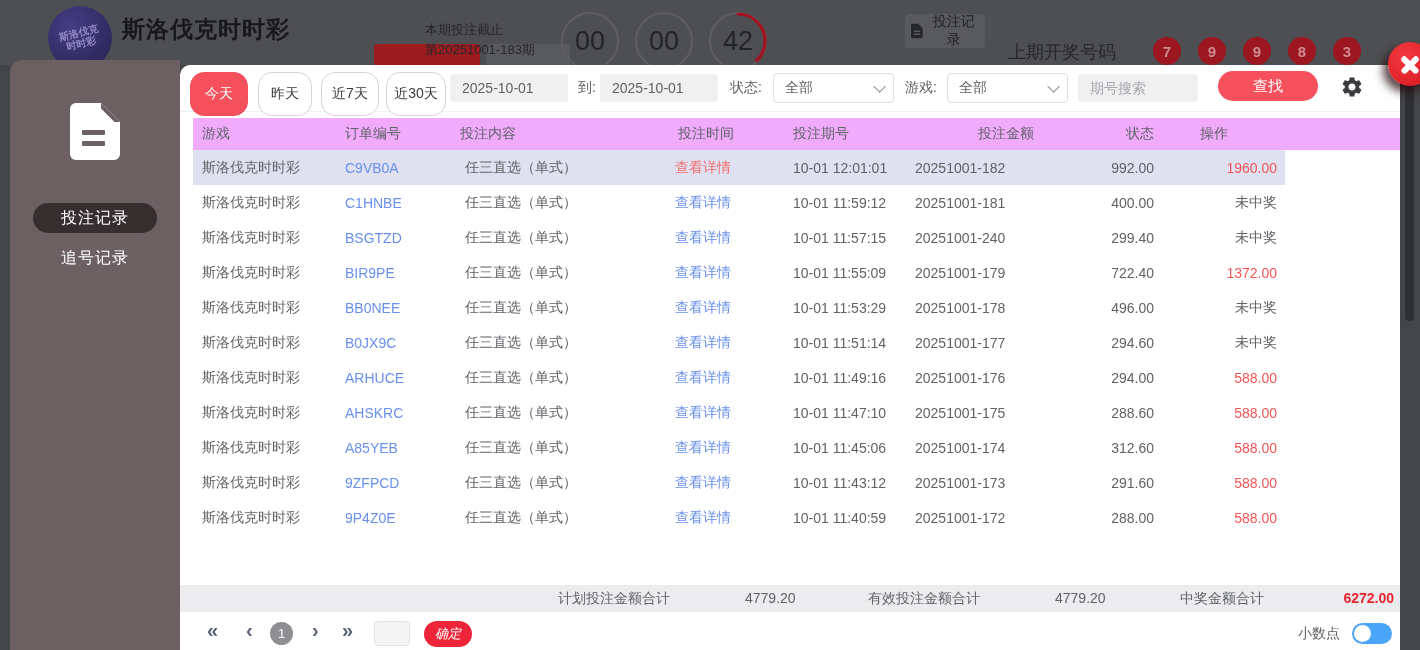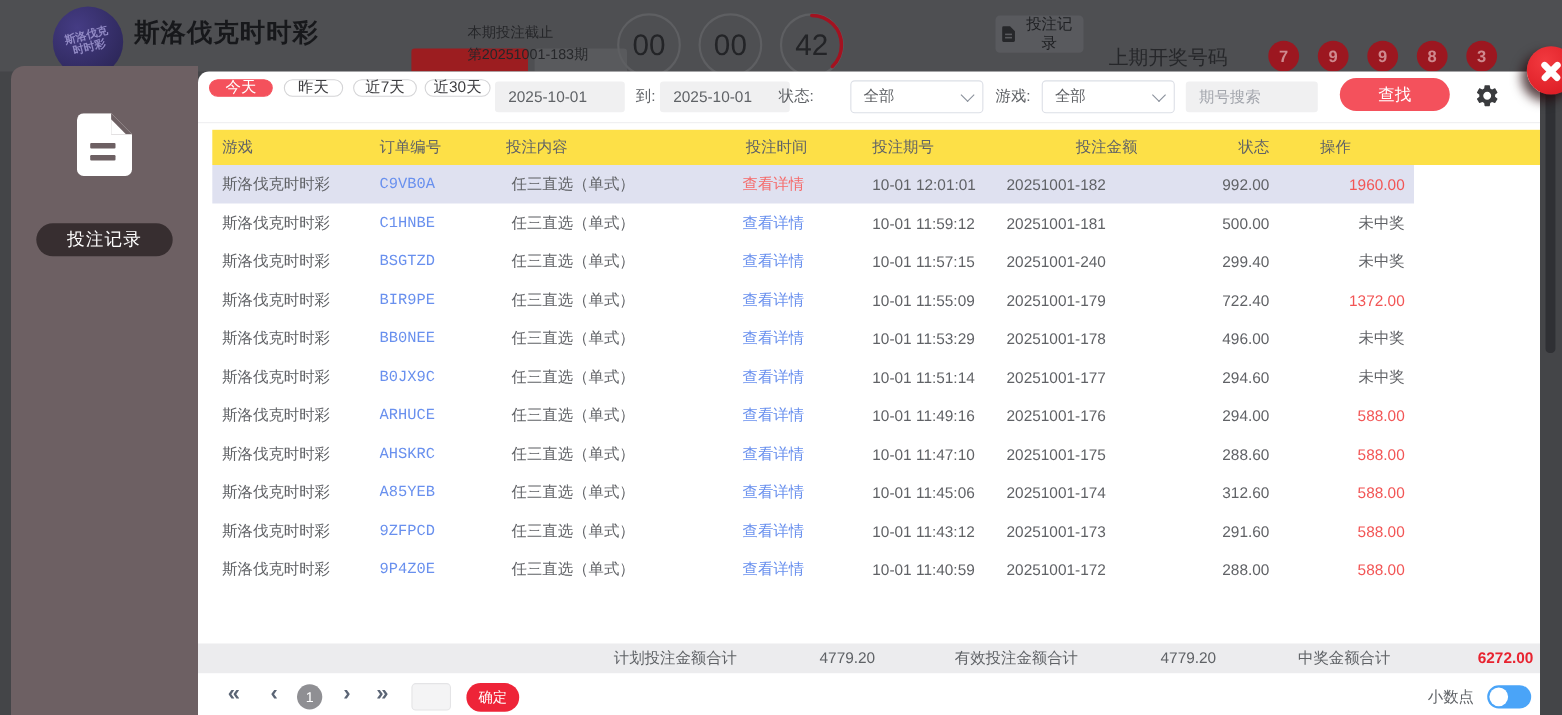--- a/index.html
+++ b/index.html
@@ -32,63 +32,63 @@
   
   .sidebar{position:absolute;left:10px;top:60px;width:170px;height:590px;background:#6d6063;border-radius:12px 0 0 0;z-index:3;}
   .doc-icon{position:absolute;left:60px;top:43px;}
   .side-item{position:absolute;left:23px;width:124px;height:30px;border-radius:15px;display:flex;align-items:center;justify-content:center;
     color:#fff;font-size:16px;cursor:pointer;letter-spacing:1px;}
   .side-item.active{background:#372e30;}
 
   
   .modal{position:absolute;left:180px;top:65px;width:1220px;height:585px;background:#fff;border-radius:10px 0 0 0;z-index:3;overflow:hidden;}
   .filter-bar{position:relative;height:46px;border-bottom:1px solid #efeff1;}
-  .range-btn{position:absolute;top:7px;height:16px;box-sizing:border-box;border-radius:14px;border:1px solid #d4d4d6;background:#fff;
+  .range-btn{position:absolute;top:7px;height:44px;box-sizing:border-box;border-radius:14px;border:1px solid #d4d4d6;background:#fff;
     color:#3d3d40;font-size:14px;display:flex;align-items:center;justify-content:center;cursor:pointer;font-family:inherit;}
   .range-btn.active{background:#f4515c;border-color:#f4515c;color:#fff;}
   .flabel{position:absolute;top:14px;font-size:14px;color:#5f6266;}
   .finput{position:absolute;top:9px;height:28px;box-sizing:border-box;background:#f0f0f1;border:none;border-radius:3px;
     font-size:14px;color:#5f6266;padding:0 12px;font-family:inherit;outline:none;}
   .finput::placeholder{color:#a3a6ad;}
   .fselect{position:absolute;top:8px;height:30px;width:121px;box-sizing:border-box;border:1px solid #dcdfe6;border-radius:4px;background:#fff;
     display:flex;align-items:center;justify-content:space-between;padding:0 11px;font-size:14px;color:#606266;cursor:pointer;}
   .chev{width:8px;height:8px;border-right:1.6px solid #8a909b;border-bottom:1.6px solid #8a909b;transform:rotate(45deg) translateY(-3px);}
   .find-btn{position:absolute;left:1038px;top:6px;width:100px;height:30px;border-radius:15px;background:#f4515c;color:#fff;
     font-size:15px;border:none;cursor:pointer;font-family:inherit;}
   .gear-btn{position:absolute;left:1160px;top:10px;width:24px;height:24px;background:none;border:none;padding:0;cursor:pointer;}
 
   
   .table-wrap{margin:6px 0 0 13px;width:1207px;}
   .thead-row,.trow{display:grid;grid-template-columns:152px 115px 215px 115px 122px 130px 120px 123px 1fr;align-items:center;font-size:14px;color:#606266;}
-  .thead-row{height:32px;background:#fde047;}
+  .thead-row{height:32px;background:#f0abfc;}
   .trow{height:35px;}
   .trow.highlight{background:linear-gradient(to right,#dfe1f0 0,#dfe1f0 1092px,transparent 1092px);}
   .cell,.hcell{white-space:nowrap;overflow:hidden;}
-  .c1{padding-left:9px;} .c2{padding-left:0;font-family:Liberation Mono, monospace;} .c3{padding-left:5px;} .c4{padding-left:0;}
+  .c1{padding-left:9px;} .c2{padding-left:0;} .c3{padding-left:5px;} .c4{padding-left:0;}
   .c5{padding-left:3px;} .c6{padding-left:3px;}
   .c7,.c8{text-align:right;padding-right:8px;} .c9{text-align:center;padding-right:19px;}
   .link{color:#6990ee;cursor:pointer;}
   .cell-detail{color:#6990ee;cursor:pointer;}
   .cell-detail.red-link{color:#f56c6c;}
   .cell-status.won{color:#f25555;text-align:right;}
 
   
   .summary{position:absolute;left:0;top:520px;width:1220px;height:27px;background:#ececee;font-size:14px;color:#5f6266;line-height:27px;}
   .summary span{position:absolute;white-space:nowrap;}
   .sum-win-val{font-weight:bold;color:#e82330;right:6px;}
 
   
   .pager{position:absolute;left:0;top:552px;width:1220px;height:33px;}
   .pg-arrow{position:absolute;top:2px;font-size:20px;color:#5b6575;font-weight:bold;background:none;border:none;cursor:pointer;padding:0;font-family:inherit;}
   .pg-num{position:absolute;left:90px;top:5px;width:23px;height:23px;border-radius:50%;background:#8f8f93;color:#fff;font-size:13px;
     display:flex;align-items:center;justify-content:center;cursor:pointer;}
   .pg-input{position:absolute;left:194px;top:4px;width:36px;height:25px;box-sizing:border-box;background:#f4f4f5;border:1px solid #e4e4e6;border-radius:4px;
     font-size:13px;padding:0 6px;outline:none;}
   .pg-confirm{position:absolute;left:244px;top:4px;width:48px;height:26px;border-radius:13px;background:#ee2438;color:#fff;border:none;
-    font-size:13px;cursor:pointer;font-family:inherit;}
+    font-size:13px;cursor:pointer;font-family:inherit;font-style:italic;}
   .decimal-label{position:absolute;left:1118px;top:8px;font-size:14px;color:#5f6266;}
   .toggle{position:absolute;left:1172px;top:6px;width:40px;height:21px;border-radius:11px;background:#4aa4f8;cursor:pointer;}
   .toggle .knob{position:absolute;left:2px;top:2px;width:17px;height:17px;border-radius:50%;background:#fff;}
 
   
   .close-btn{position:absolute;left:1388px;top:42px;width:44px;height:44px;border-radius:50%;z-index:4;border:none;cursor:pointer;
     background:radial-gradient(circle at 38% 32%,#f23a40,#d8161e);box-shadow:-5px 6px 10px rgba(35,6,8,.75);}
   .close-btn .bar{position:absolute;left:11px;top:19.5px;width:22px;height:5.5px;border-radius:3px;background:#fff;}
   .close-btn .bar.b1{transform:rotate(45deg);} .close-btn .bar.b2{transform:rotate(-45deg);}
 </style>
@@ -146,35 +146,38 @@
     <svg class="doc-icon" width="50" height="57" viewBox="0 0 50 57">
       <path d="M6 0 H31 L50 19 V51 a6 6 0 0 1 -6 6 H6 a6 6 0 0 1 -6 -6 V6 a6 6 0 0 1 6 -6 Z" fill="#ffffff"></path>
       <path d="M31 0 V19 H50 Z" fill="#6d6063"></path>
       <path d="M31 5.5 L44.5 19 H31 Z" fill="#ffffff"></path>
       <rect x="12" y="27" width="23" height="5" rx="1" fill="#6d6063"></rect>
       <rect x="12" y="38" width="23" height="5" rx="1" fill="#6d6063"></rect>
     </svg>
     <div class="side-item active" style="top:143px;">
       <span>投注记录</span>
     </div>
+    <div class="side-item" style="top:183px;">
+      <span>追号记录</span>
+    </div>
   </div>
 
   <div class="modal">
 
     <div class="filter-bar">
       <button class="range-btn active" style="left:10px;width:58px;">今天</button>
       <button class="range-btn" style="left:78px;width:54px;">昨天</button>
       <button class="range-btn" style="left:141px;width:58px;">近7天</button>
       <button class="range-btn" style="left:206px;width:60px;">近30天</button>
 
       <input class="finput" style="left: 270px; width: 118px;" value="2025-10-01">
       <span class="flabel" style="left:398px;">到:</span>
       <input class="finput" style="left: 420px; width: 118px;" value="2025-10-01">
 
-      <span class="flabel" style="left:528px;">状态:</span>
+      <span class="flabel" style="left:550px;">状态:</span>
       <div class="fselect" style="left:593px;">
         <span>全部</span>
         <span class="chev"></span>
       </div>
 
       <span class="flabel" style="left:725px;">游戏:</span>
       <div class="fselect" style="left:767px;">
         <span>全部</span>
         <span class="chev"></span>
       </div>
@@ -212,21 +215,21 @@
     <span class="cell c9"></span>
   </div>
 
   <div class="trow">
     <span class="cell c1">斯洛伐克时时彩</span>
     <span class="cell c2 link">C1HNBE</span>
     <span class="cell c3">任三直选（单式）</span>
     <span class="cell c4 cell-detail">查看详情</span>
     <span class="cell c5">10-01 11:59:12</span>
     <span class="cell c6">20251001-181</span>
-    <span class="cell c7">500.00</span>
+    <span class="cell c7">400.00</span>
     <span class="cell c8 cell-status">未中奖</span>
     <span class="cell c9"></span>
   </div>
 
   <div class="trow">
     <span class="cell c1">斯洛伐克时时彩</span>
     <span class="cell c2 link">BSGTZD</span>
     <span class="cell c3">任三直选（单式）</span>
     <span class="cell c4 cell-detail">查看详情</span>
     <span class="cell c5">10-01 11:57:15</span>

